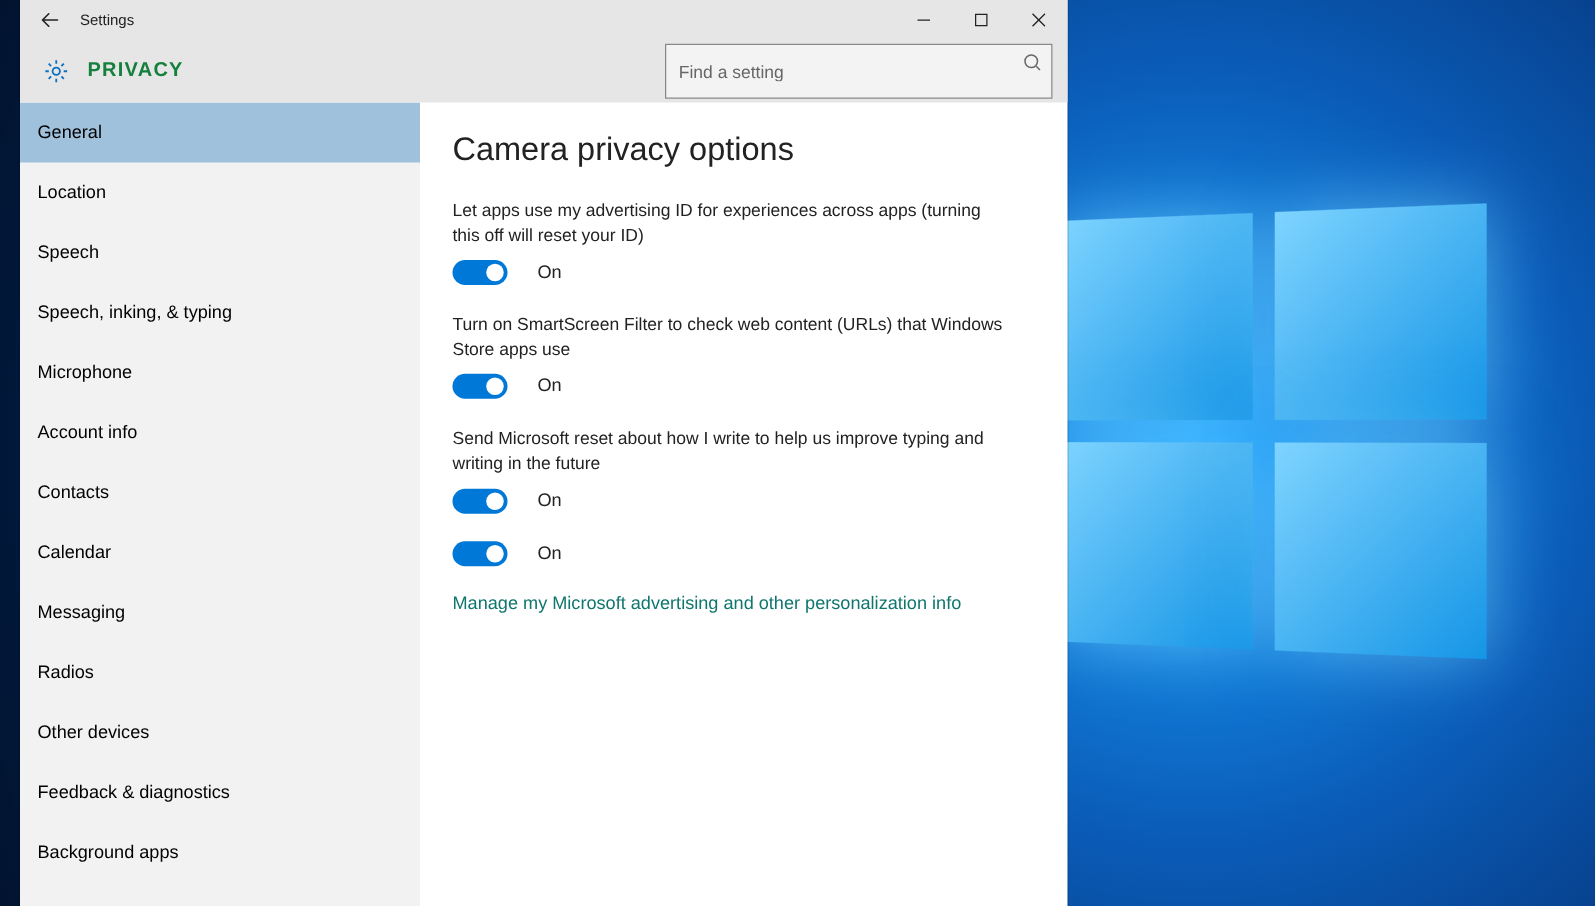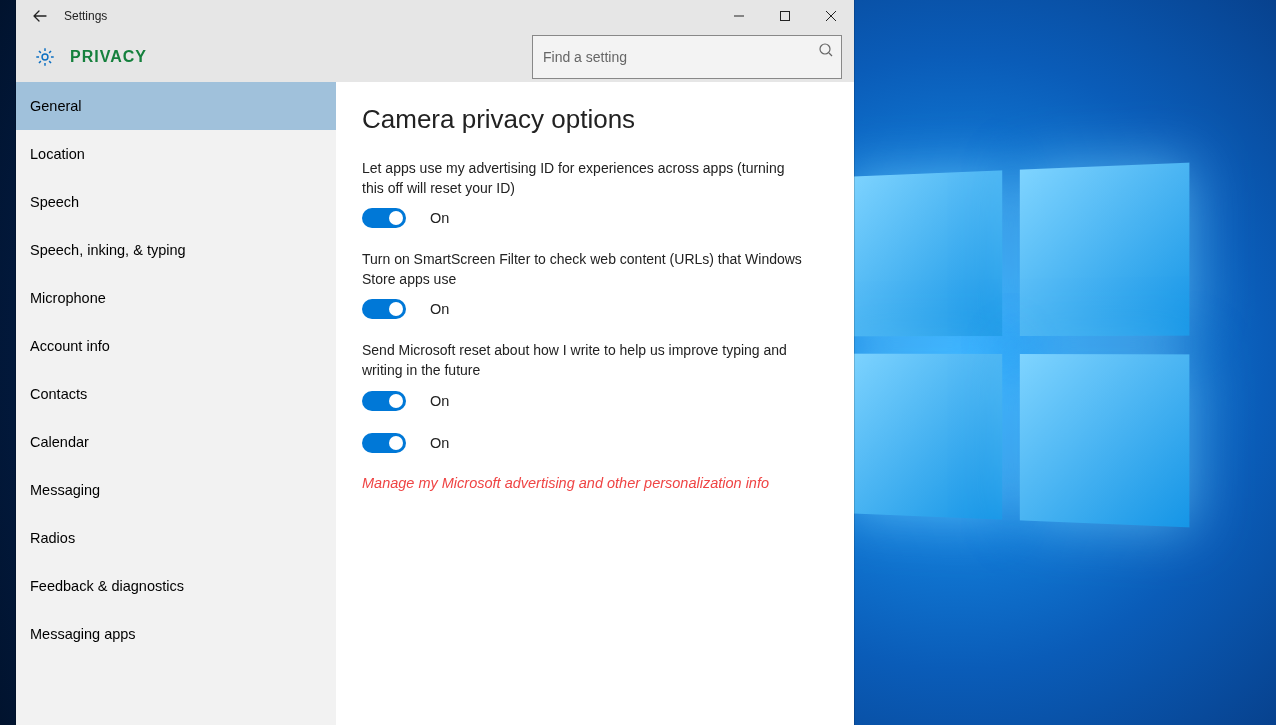--- a/index.html
+++ b/index.html
@@ -24,21 +24,21 @@
 .side-item{height:48px;display:flex;align-items:center;padding-left:14px;font-size:14.5px;color:#000000;cursor:pointer;}
 .side-item.active{background:#a0c1db;}
 .content{flex:1;padding:22px 30px 0 26px;overflow:auto;color:#222;}
 .content h1{font-size:26px;font-weight:400;margin:0 0 24px 0;}
 .opt{margin-bottom:22px;}
 .opt-desc{font-size:14px;line-height:1.4;margin-bottom:10px;max-width:440px;}
 .toggle-row{display:flex;align-items:center;gap:24px;}
 .toggle{width:44px;height:20px;border-radius:10px;background:#0078d7;position:relative;cursor:pointer;}
 .toggle::after{content:"";position:absolute;right:3px;top:3px;width:14px;height:14px;border-radius:50%;background:#fff;}
 .toggle-label{font-size:14.5px;}
-.link{color:#ef4444;font-size:14.5px;cursor:pointer;margin-bottom:18px;display:block;font-style:italic;}
+.link{color:#0f766e;font-size:14.5px;cursor:pointer;margin-bottom:18px;display:block;}
 svg{display:block;}
 </style>
 </head>
 <body>
 
 <div class="desktop">
   <div class="win-logo">
     <div></div>
       <div></div>
       <div></div>
@@ -94,22 +94,23 @@
           <div class="side-item active">General</div>
           <div class="side-item">Location</div>
           <div class="side-item">Speech</div>
           <div class="side-item">Speech, inking, &amp; typing</div>
           <div class="side-item">Microphone</div>
           <div class="side-item">Account info</div>
           <div class="side-item">Contacts</div>
           <div class="side-item">Calendar</div>
           <div class="side-item">Messaging</div>
           <div class="side-item">Radios</div>
+          <div class="side-item">Other devices</div>
           <div class="side-item">Feedback &amp; diagnostics</div>
-          <div class="side-item">Messaging apps</div>
+          <div class="side-item">Background apps</div>
         </div>
       <div class="content">
         <h1>Camera privacy options</h1>
         <div id="opts">
             <div class="opt">
               <div class="opt-desc">Let apps use my advertising ID for experiences across apps (turning this off will reset your ID)</div>
               <div class="toggle-row">
                 <div class="toggle"></div>
                 <span class="toggle-label">On</span>
               </div>

